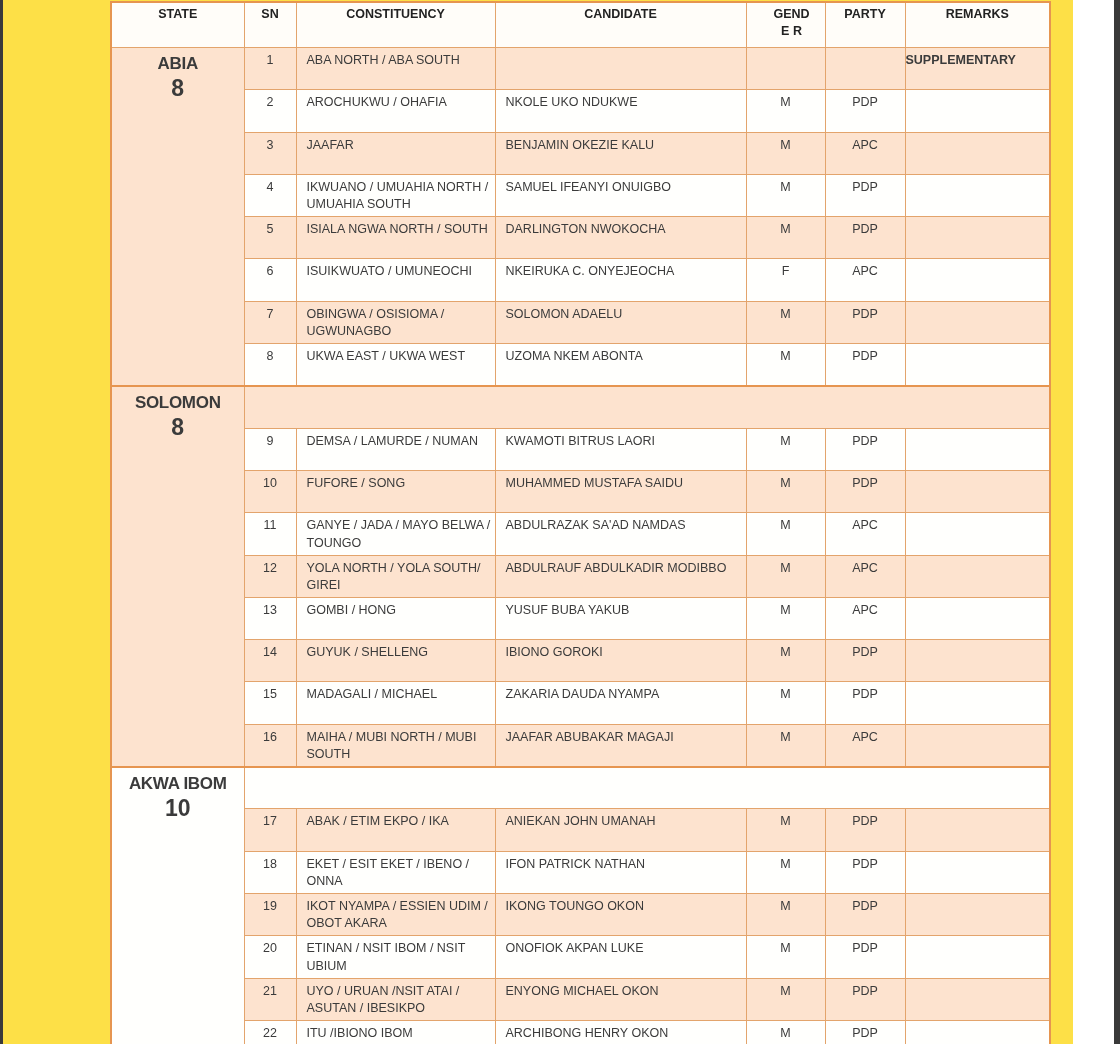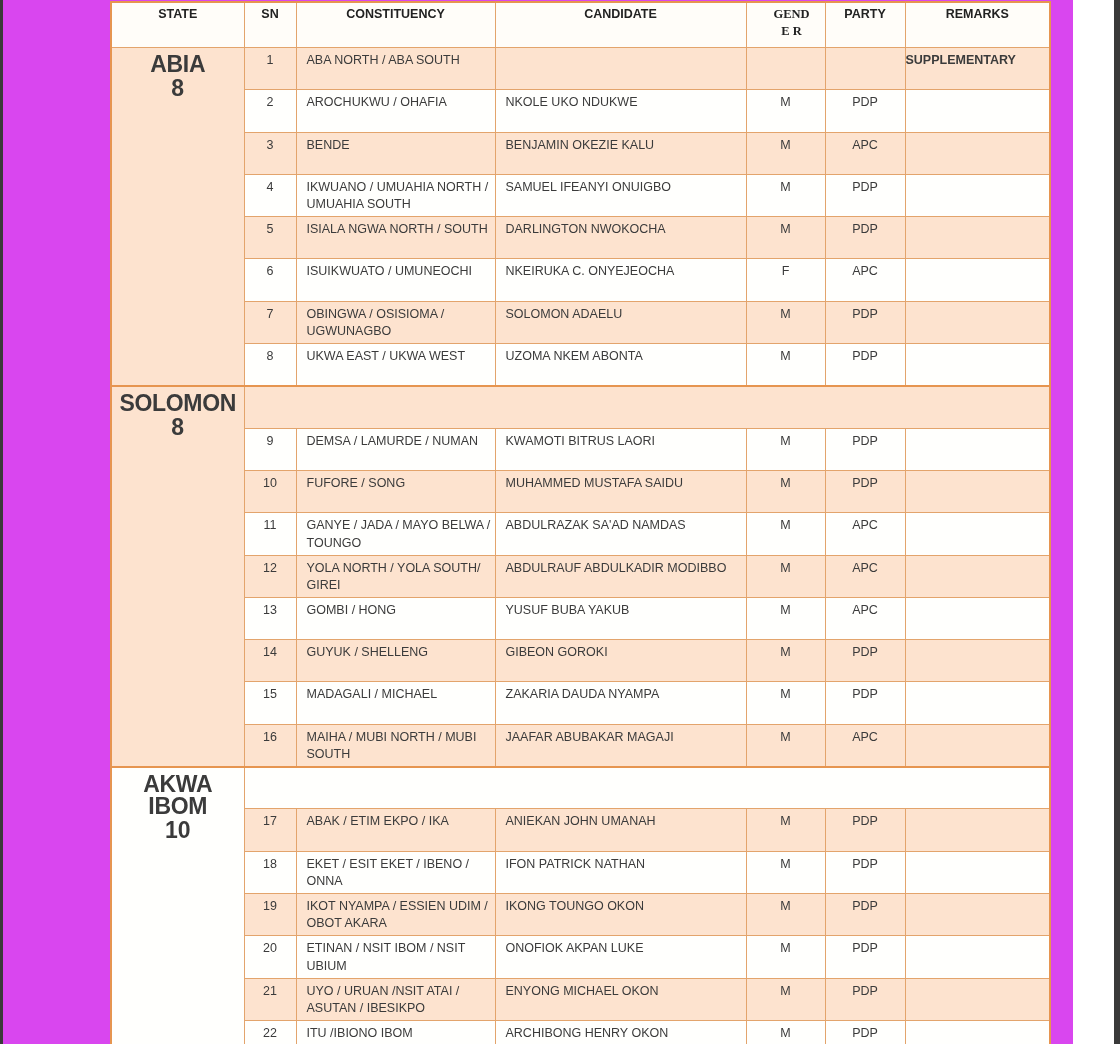--- a/index.html
+++ b/index.html
@@ -3,21 +3,21 @@
 <meta charset="utf-8">
 <style>
   html, body { margin:0; padding:0; }
   body {
     width:1120px; height:1044px; overflow:hidden; position:relative;
     background:#ffffff;
     font-family:"Liberation Sans", sans-serif;
   }
   .left-bar { position:absolute; left:0; top:0; width:3px; height:1044px; background:#3a3a3a; }
   .right-bar { position:absolute; right:0; top:0; width:6px; height:1044px; background:#3a3a3a; }
-  .page { position:absolute; left:3px; top:0; width:1070px; height:1044px; background:#d946ef; }
+  .page { position:absolute; left:3px; top:0; width:1070px; height:1044px; background:#fde047; }
   table.grid {
     position:absolute; left:107px; top:1px;
     border-collapse:collapse; table-layout:fixed;
     width:939px;
   }
   table.grid td, table.grid th {
     border:1.5px solid #e3a46c;
     padding:0; vertical-align:top;
     font-size:12.5px; color:#3b3b3b;
     overflow:hidden;
@@ -27,21 +27,21 @@
     background:#fffdf9; text-align:center; line-height:17px; padding-top:3px;
   }
   table.grid { border:2.5px solid #e69550; }
   .row-white td.c { background:#fffffd; }
   .row-peach td.c { background:#fde3cf; }
   td.state {
     background:#fde3cf; text-align:center; font-weight:bold; color:#1a1a1a;
     border-bottom:2.5px solid #e69550 !important;
   }
   td.state.white { background:#fffffd; }
-  .state-name { font-size:23px; display:block; margin-top:5px; line-height:22px; letter-spacing:-0.3px; }
+  .state-name { font-size:17px; display:block; margin-top:5px; line-height:22px; letter-spacing:-0.3px; }
   .state-count { font-size:23px; display:block; line-height:27px; }
   td.sn { text-align:center; padding-top:5px !important; }
   td.txt { padding:4px 0 0 10px !important; line-height:17.5px; }
   td.ctr { text-align:center; padding-top:5px !important; }
   td.remark { text-align:left; font-weight:bold; font-size:11.5px; color:#333; padding-top:5px !important; }
   tr.r { height:42.3px; }
   tr.blank td.c { background:#fde3cf; }
   tr.blank.white td.c { background:#fffffd; }
   tr.group-end td { border-bottom:2.5px solid #e69550; }
 </style>
@@ -59,21 +59,21 @@
         <col style="width:79px">
         <col style="width:80px">
         <col style="width:145px">
     </colgroup>
     <thead>
       <tr>
         <th>STATE</th>
         <th>SN</th>
         <th>CONSTITUENCY</th>
         <th>CANDIDATE</th>
-        <th style="padding-left:26px;padding-right:14px;word-break:break-all;font-family:Liberation Serif, serif;">GENDE R</th>
+        <th style="padding-left:26px;padding-right:14px;word-break:break-all;">GENDE R</th>
         <th>PARTY</th>
         <th>REMARKS</th>
       </tr>
     </thead>
     <tbody id="tbody">
         <tr class="r row-peach">
           <td class="state" rowspan="8">
             <span class="state-name">ABIA</span>
             <span class="state-count">8</span>
           </td>
@@ -87,21 +87,21 @@
         <tr class="r row-white">
           <td class="c sn">2</td>
           <td class="c txt">AROCHUKWU / OHAFIA</td>
           <td class="c txt">NKOLE UKO NDUKWE</td>
           <td class="c ctr">M</td>
           <td class="c ctr">PDP</td>
           <td class="c remark"></td>
         </tr>
         <tr class="r row-peach">
           <td class="c sn">3</td>
-          <td class="c txt">BENDE</td>
+          <td class="c txt">JAAFAR</td>
           <td class="c txt">BENJAMIN OKEZIE KALU</td>
           <td class="c ctr">M</td>
           <td class="c ctr">APC</td>
           <td class="c remark"></td>
         </tr>
         <tr class="r row-white">
           <td class="c sn">4</td>
           <td class="c txt">IKWUANO / UMUAHIA NORTH / UMUAHIA SOUTH</td>
           <td class="c txt">SAMUEL IFEANYI ONUIGBO</td>
           <td class="c ctr">M</td>
@@ -183,21 +183,21 @@
           <td class="c sn">13</td>
           <td class="c txt">GOMBI / HONG</td>
           <td class="c txt">YUSUF BUBA YAKUB</td>
           <td class="c ctr">M</td>
           <td class="c ctr">APC</td>
           <td class="c remark"></td>
         </tr>
         <tr class="r row-peach">
           <td class="c sn">14</td>
           <td class="c txt">GUYUK / SHELLENG</td>
-          <td class="c txt">GIBEON GOROKI</td>
+          <td class="c txt">IBIONO GOROKI</td>
           <td class="c ctr">M</td>
           <td class="c ctr">PDP</td>
           <td class="c remark"></td>
         </tr>
         <tr class="r row-white">
           <td class="c sn">15</td>
           <td class="c txt">MADAGALI / MICHAEL</td>
           <td class="c txt">ZAKARIA DAUDA NYAMPA</td>
           <td class="c ctr">M</td>
           <td class="c ctr">PDP</td>

